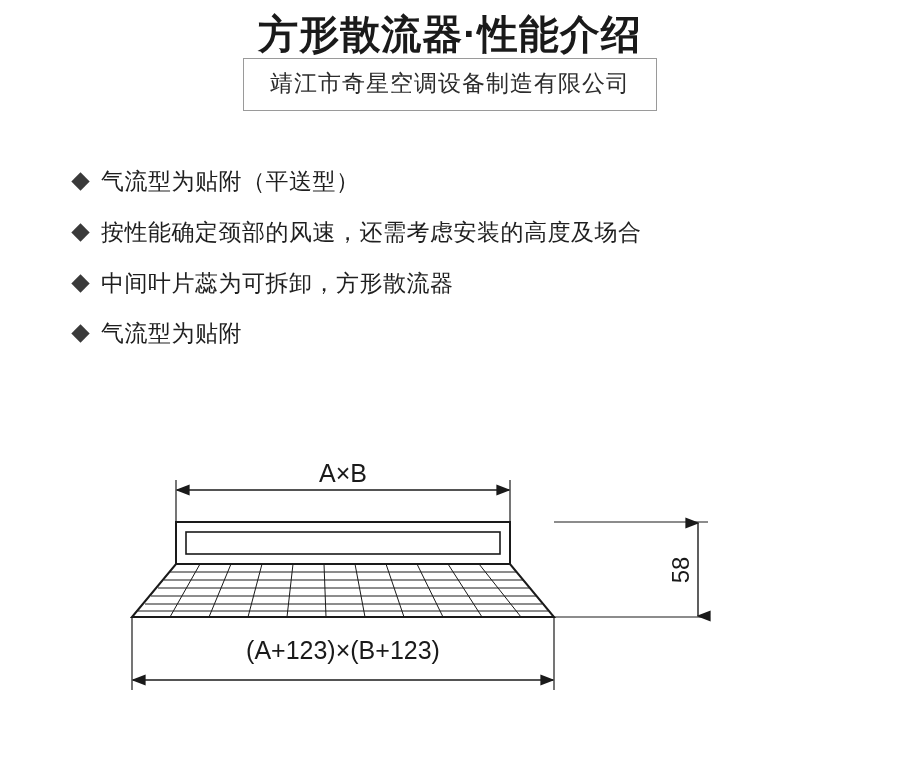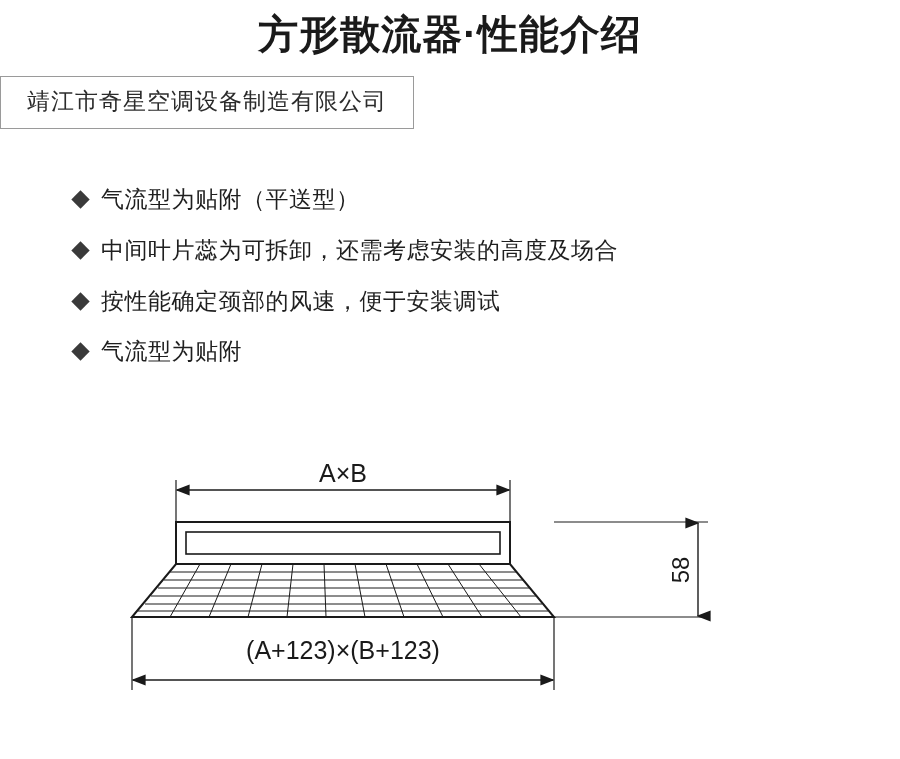--- a/index.html
+++ b/index.html
@@ -23,21 +23,21 @@
     font-weight: bold;
     letter-spacing: 1px;
     color: #1a1a1a;
     margin: 0;
     padding-top: 10px;
     line-height: 1.2;
   }
 
   .company-box-wrap {
     display: flex;
-    margin-top: 18px;
+    justify-content: center;
   }
   .company-box {
     border: 1px solid #9a9a9a;
     padding: 9px 26px 11px 26px;
     font-size: 23px;
     color: #2b2b2b;
     letter-spacing: 1px;
     background: #fff;
   }
 
@@ -103,26 +103,26 @@
 <ul class="feature-list">
 
   <li class="feature-item">
     <span class="bullet-diamond"></span>
     <span class="feature-text">气流型为贴附（平送型）</span>
   </li>
 
 
   <li class="feature-item">
     <span class="bullet-diamond"></span>
-    <span class="feature-text">中间叶片蕊为可拆卸，还需考虑安装的高度及场合</span>
+    <span class="feature-text">按性能确定颈部的风速，还需考虑安装的高度及场合</span>
   </li>
 
   <li class="feature-item">
     <span class="bullet-diamond"></span>
-    <span class="feature-text">按性能确定颈部的风速，便于安装调试</span>
+    <span class="feature-text">中间叶片蕊为可拆卸，方形散流器</span>
   </li>
 
   <li class="feature-item">
     <span class="bullet-diamond"></span>
     <span class="feature-text">气流型为贴附</span>
   </li>
 
 </ul>
 
 <div class="drawing-wrap">

